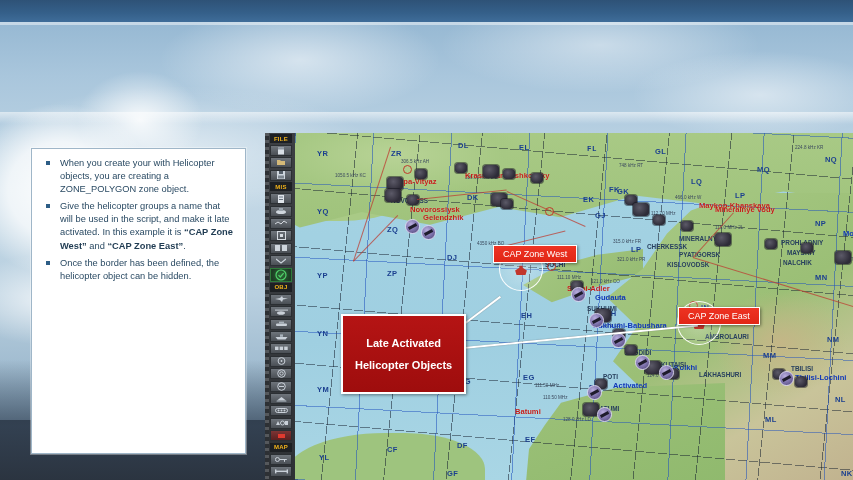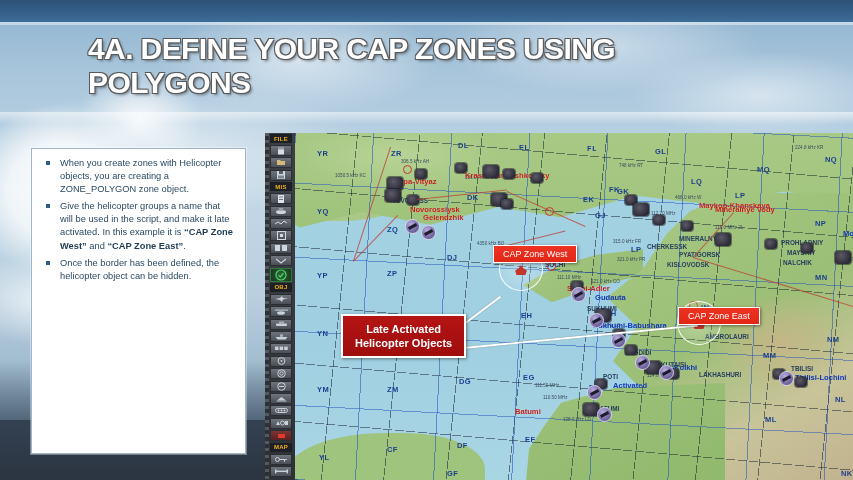--- a/index.html
+++ b/index.html
@@ -242,47 +242,45 @@
     font-size:9px;
     padding:3px 9px;
     white-space:nowrap;
     box-shadow:1px 1px 3px rgba(0,0,0,.45);
   }
   .callout.dark {
     background:linear-gradient(180deg,#b51414 0%, #9e0d0d 100%);
     border:2px solid #ffffff;
     font-weight:bold;
     font-size:11px;
-    line-height:14px;
-    padding:6px 12px;
+    line-height:22px;
+    padding:16px 12px;
     text-align:center;
   }
   .leader {
     position:absolute; height:2px; background:#ffffff;
     transform-origin:0 50%;
     box-shadow:0 0 1px rgba(0,0,0,.4);
   }
 </style>
 </head>
 <body>
 
 <div id="slide">
 
   <div class="sky"></div>
   <div class="haze-strip"></div>
   <div class="sky-lower"></div>
   <div class="topband"></div>
   <div class="topband-edge"></div>
 
-  <div id="title">4A. Define your CAP zones using
-polygons</div>
 
   <div id="bulletbox">
     <ul class="bl">
-      <li>When you create zones with Helicopter objects, you are creating a ZONE_POLYGON zone object.</li>
+      <li>When you create your with Helicopter objects, you are creating a ZONE_POLYGON zone object.</li>
       <li>Give the helicopter groups a name that will be used in the script, and make it late activated. In this example it is <b>“CAP Zone West”</b> and <b>“CAP Zone East”</b>.</li>
       <li>Once the border has been defined, the helicopter object can be hidden.</li>
     </ul>
   </div>
 
   <div id="mapwrap">
 
     <div class="chrome">
       <div class="chrome-strip"></div>
       <div class="tb" id="toolrail">

